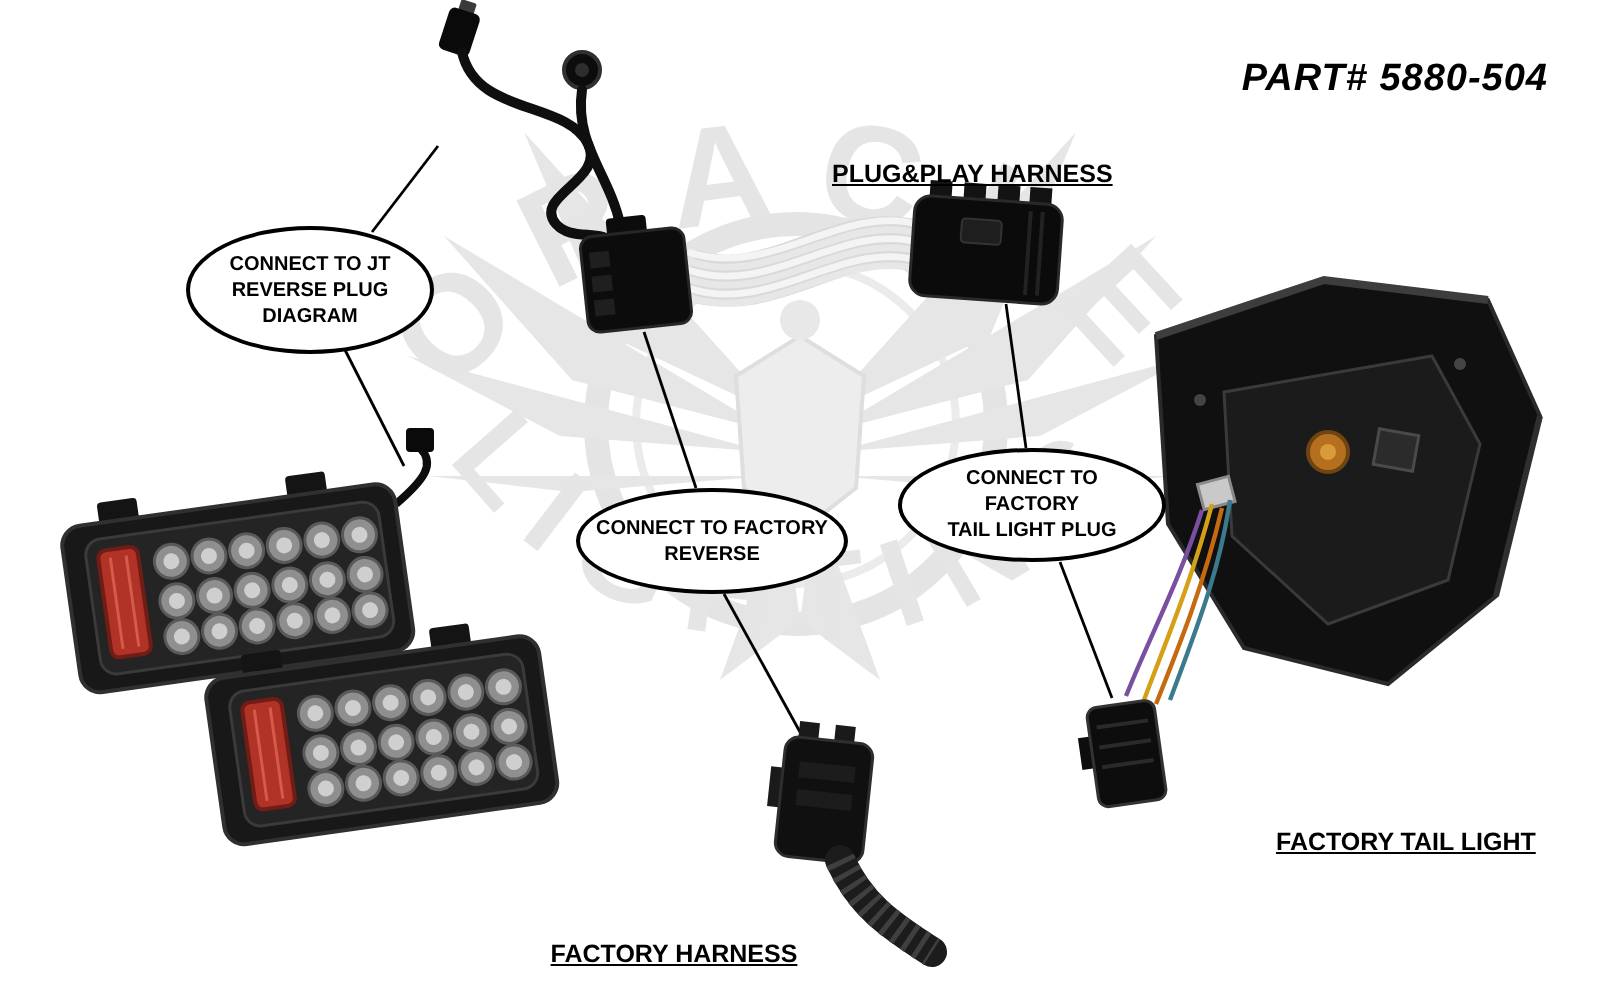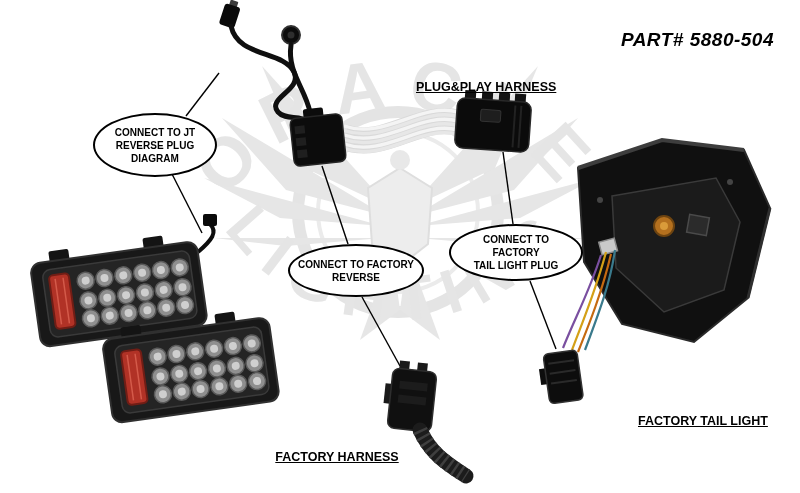--- a/index.html
+++ b/index.html
@@ -19,21 +19,21 @@
     position: absolute; background: #fff; border: 2px solid #000; border-radius: 50%;
     display: flex; flex-direction: column; align-items: center; justify-content: center;
     text-align: center; font-size: 10px; font-weight: bold; line-height: 1.3;
     color: #000; z-index: 4; padding: 4px 8px;
   }
   .part-label {
     position: absolute; font-size: 12.5px; font-weight: bold; color: #000;
     text-decoration: underline; z-index: 4; white-space: nowrap;
   }
   .part-label.two-line { text-align: center; white-space: normal; }
-  .part-label.two-line span { display: block; }
+  .part-label.two-line span { display: block; margin-top: 20px; }
 </style>
 </head>
 <body>
 
 <div class="canvas">
 
   <svg class="layer watermark-layer" width="800" height="493" viewBox="0 0 800 493">
     <defs>
       <path id="arcTop" d="M 195 285 A 205 205 0 0 1 601 285"></path>
       <path id="arcBot" d="M 200 180 A 210 210 0 0 0 596 180"></path>

